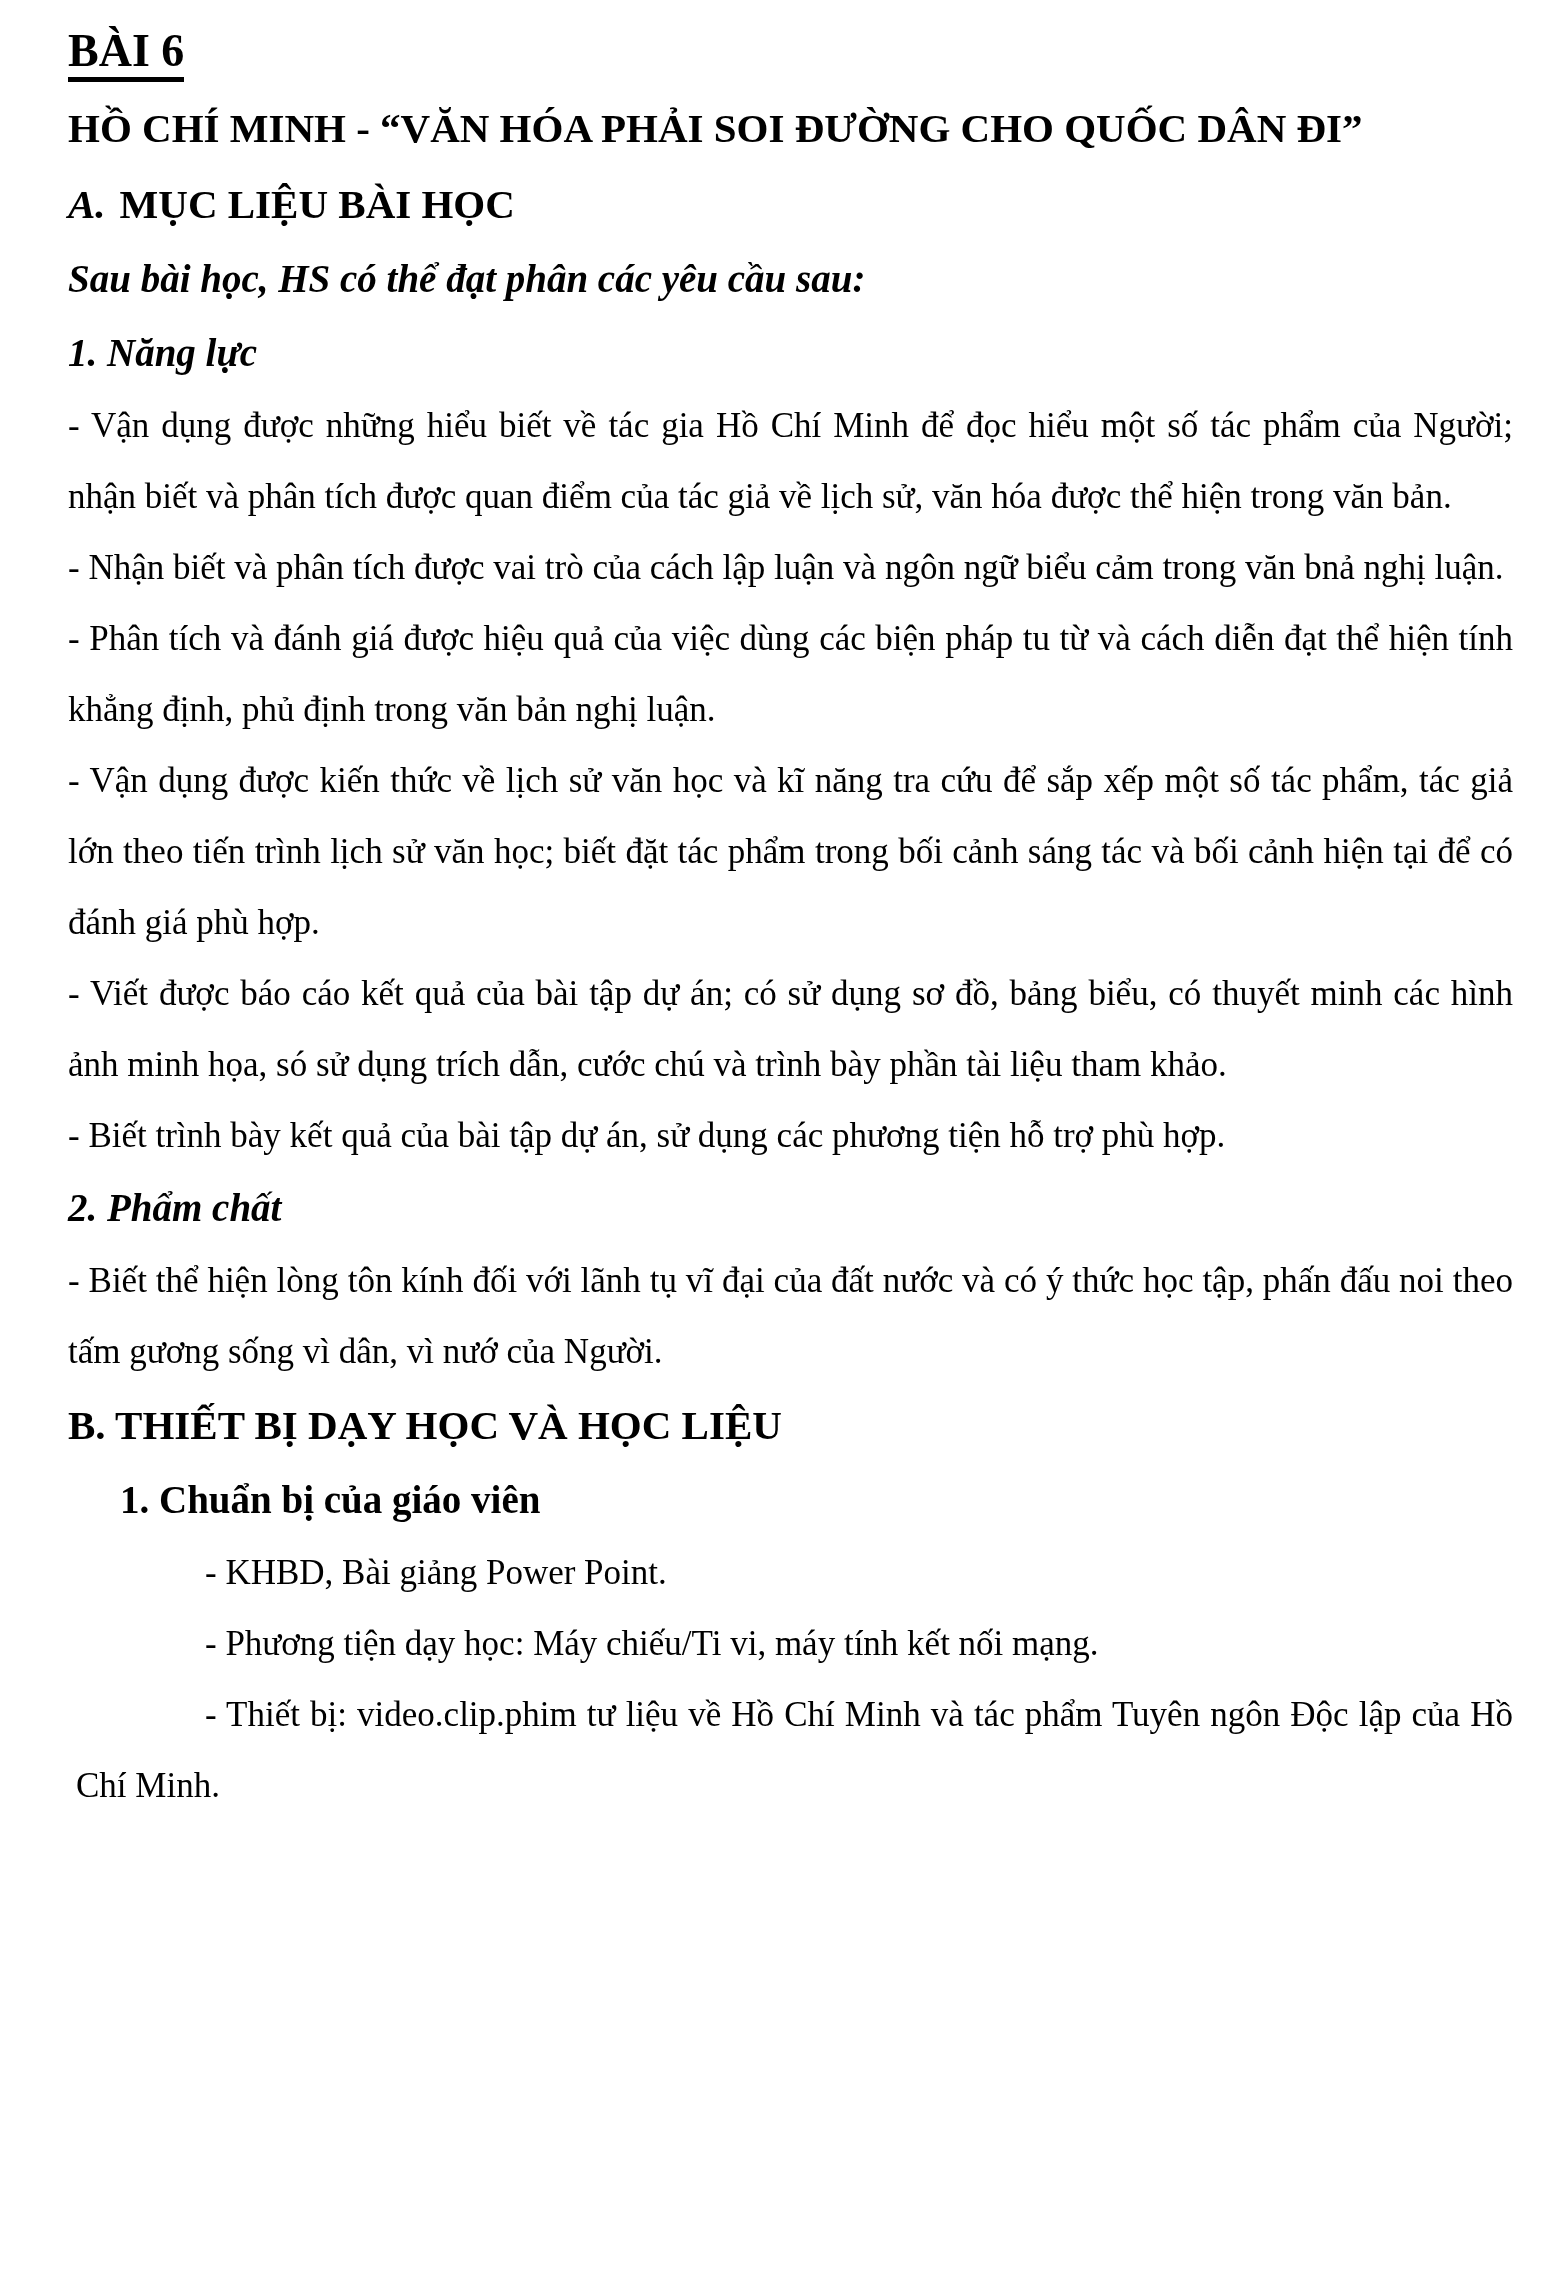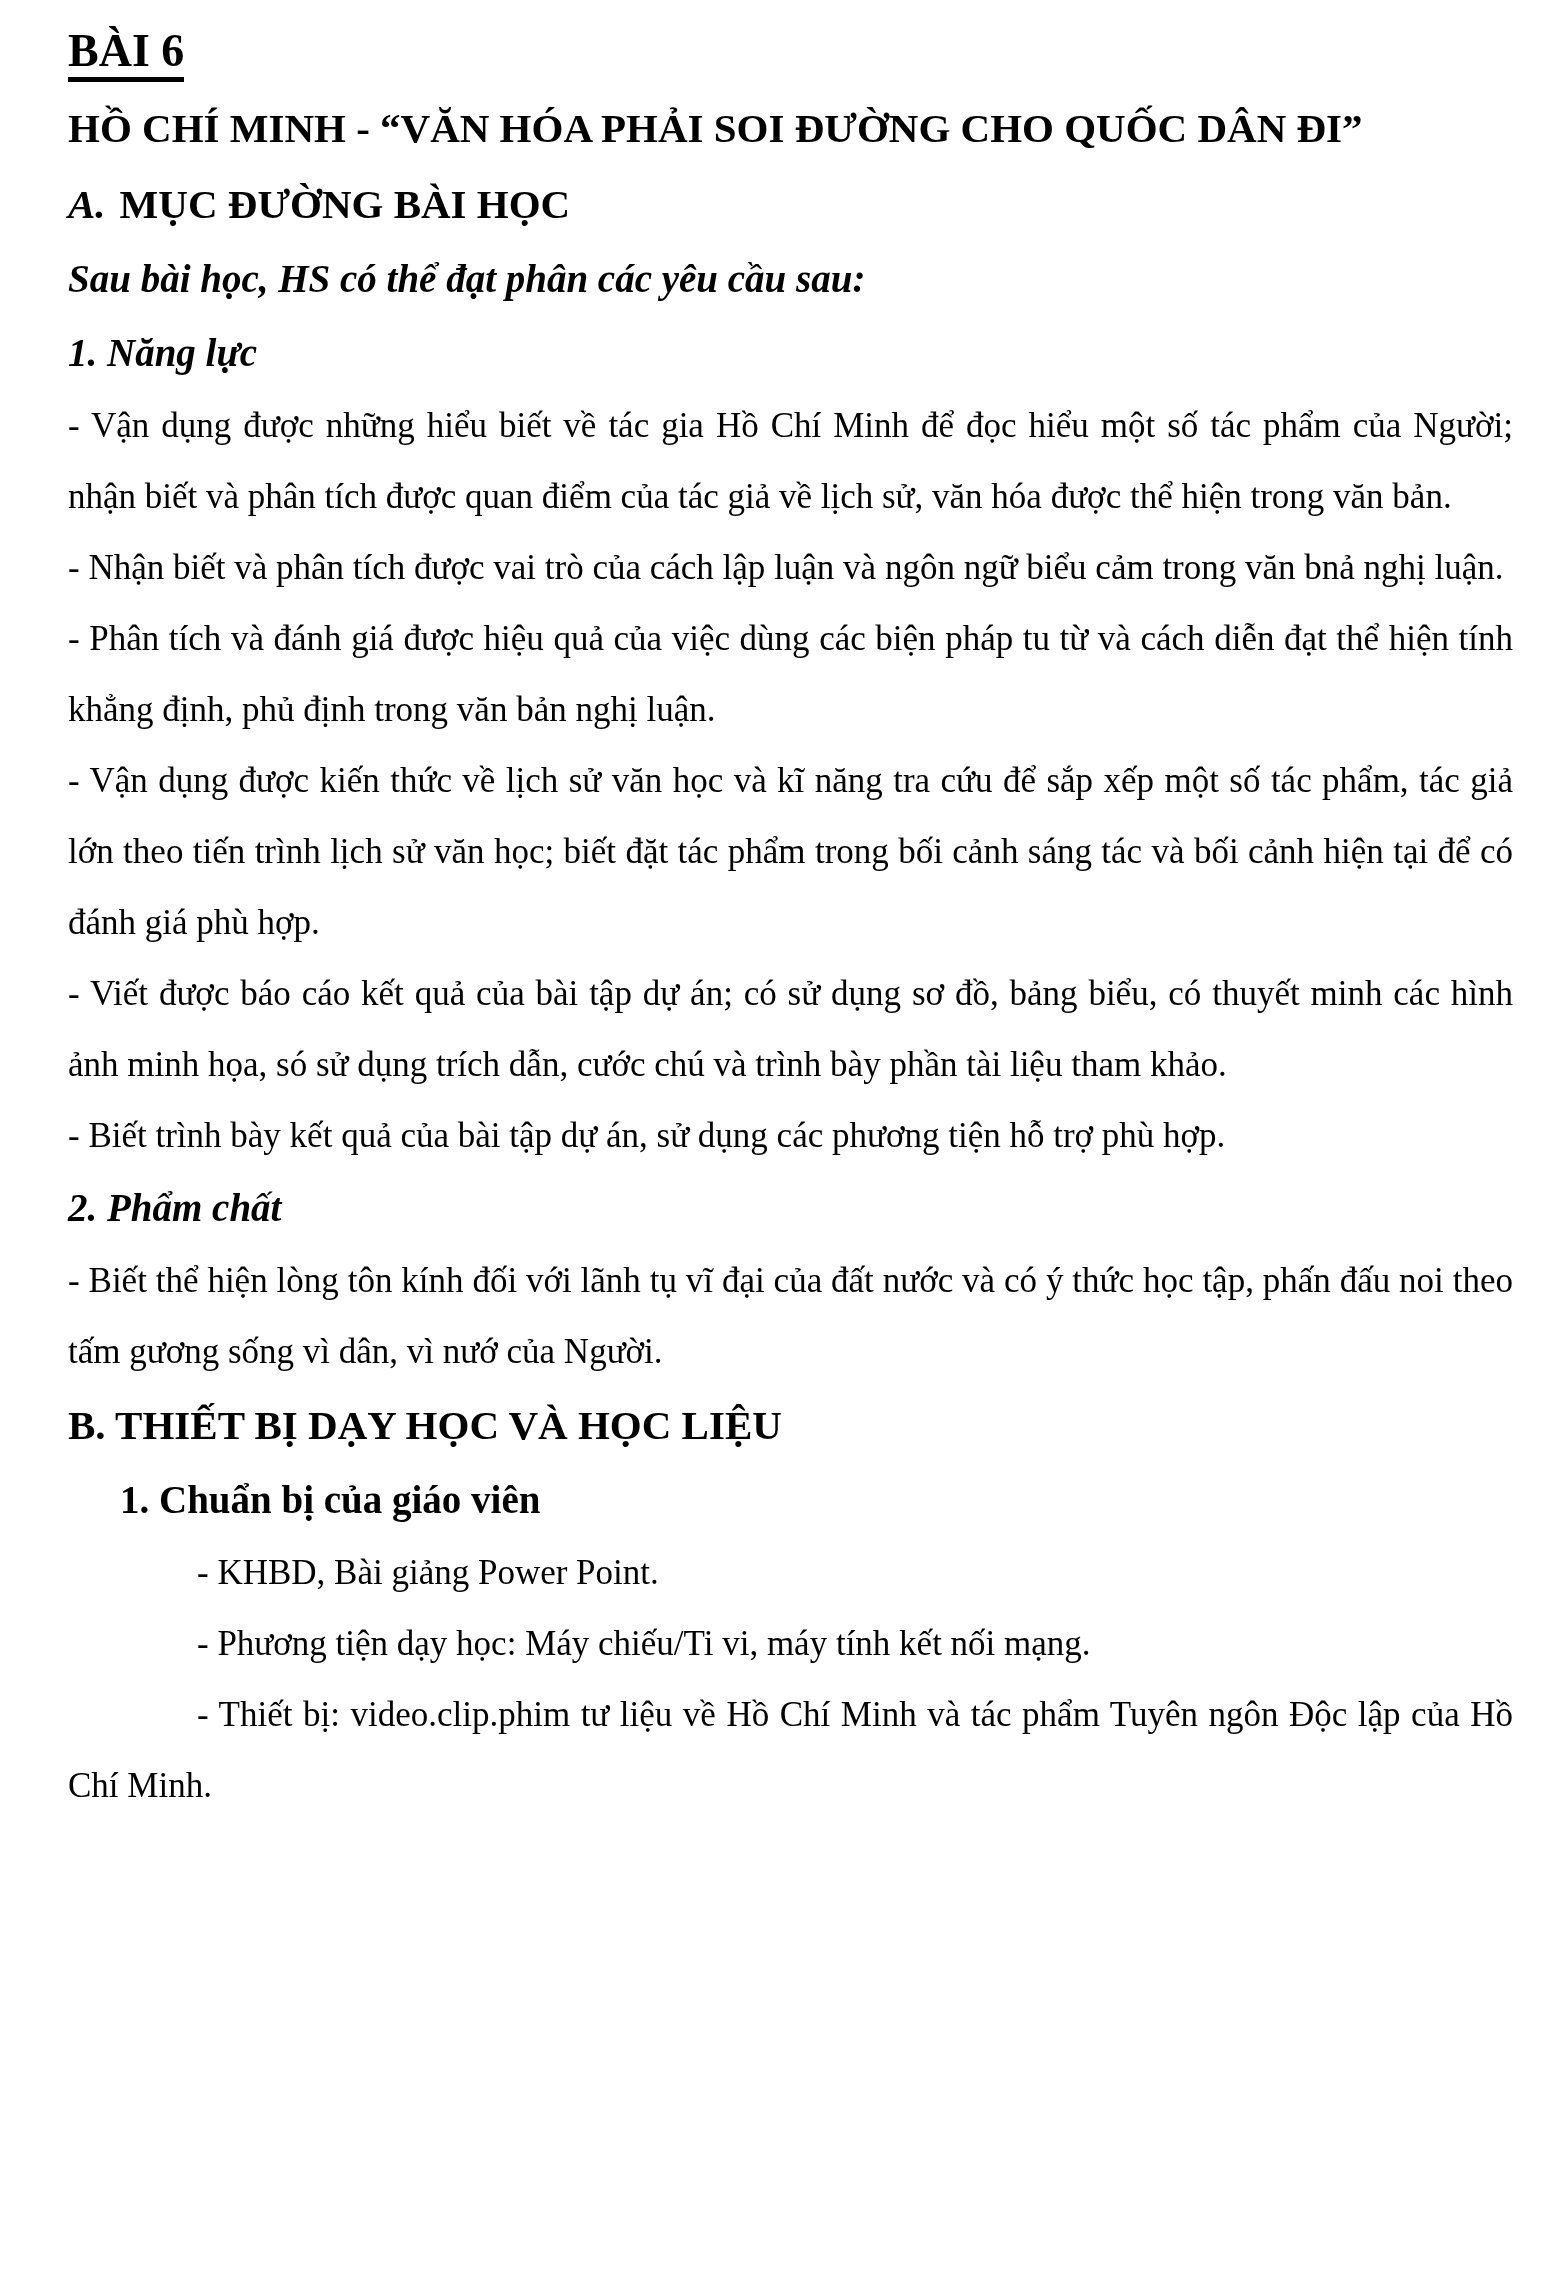--- a/index.html
+++ b/index.html
@@ -65,33 +65,34 @@
     text-align: justify;
   }
   .prep-heading {
     font-size: 39px;
     font-weight: 700;
     line-height: 74px;
     padding-left: 52px;
   }
   .tab-bullet {
     text-indent: 129px;
+    margin-left: 8px;
   }
 </style>
 </head>
 <body>
 
 <div class="page">
 
   <p class="lesson"><span class="underlined">BÀI 6</span></p>
 
   <p class="doc-title">HỒ CHÍ MINH - “VĂN HÓA PHẢI SOI ĐƯỜNG CHO QUỐC DÂN ĐI”</p>
 
 
-  <p class="h-main"><span class="prefix-italic">A.</span><span>MỤC ĐƯỜNG BÀI HỌC</span></p>
+  <p class="h-main"><span class="prefix-italic">A.</span><span>MỤC LIỆU BÀI HỌC</span></p>
 
   <p class="sub-italic">Sau bài học, HS có thể đạt phân các yêu cầu sau:</p>
 
   <p class="sub-italic">1. Năng lực</p>
 
   <p class="body-text">- Vận dụng được những hiểu biết về tác gia Hồ Chí Minh để đọc hiểu một số tác phẩm của Người; nhận biết và phân tích được quan điểm của tác giả về lịch sử, văn hóa được thể hiện trong văn bản.</p>
   <p class="body-text">- Nhận biết và phân tích được vai trò của cách lập luận và ngôn ngữ biểu cảm trong văn bnả nghị luận.</p>
   <p class="body-text">- Phân tích và đánh giá được hiệu quả của việc dùng các biện pháp tu từ và cách diễn đạt thể hiện tính khẳng định, phủ định trong văn bản nghị luận.</p>
   <p class="body-text">- Vận dụng được kiến thức về lịch sử văn học và kĩ năng tra cứu để sắp xếp một số tác phẩm, tác giả lớn theo tiến trình lịch sử văn học; biết đặt tác phẩm trong bối cảnh sáng tác và bối cảnh hiện tại để có đánh giá phù hợp.</p>
   <p class="body-text">- Viết được báo cáo kết quả của bài tập dự án; có sử dụng sơ đồ, bảng biểu, có thuyết minh các hình ảnh minh họa, só sử dụng trích dẫn, cước chú và  trình bày phần tài liệu tham khảo.</p>

